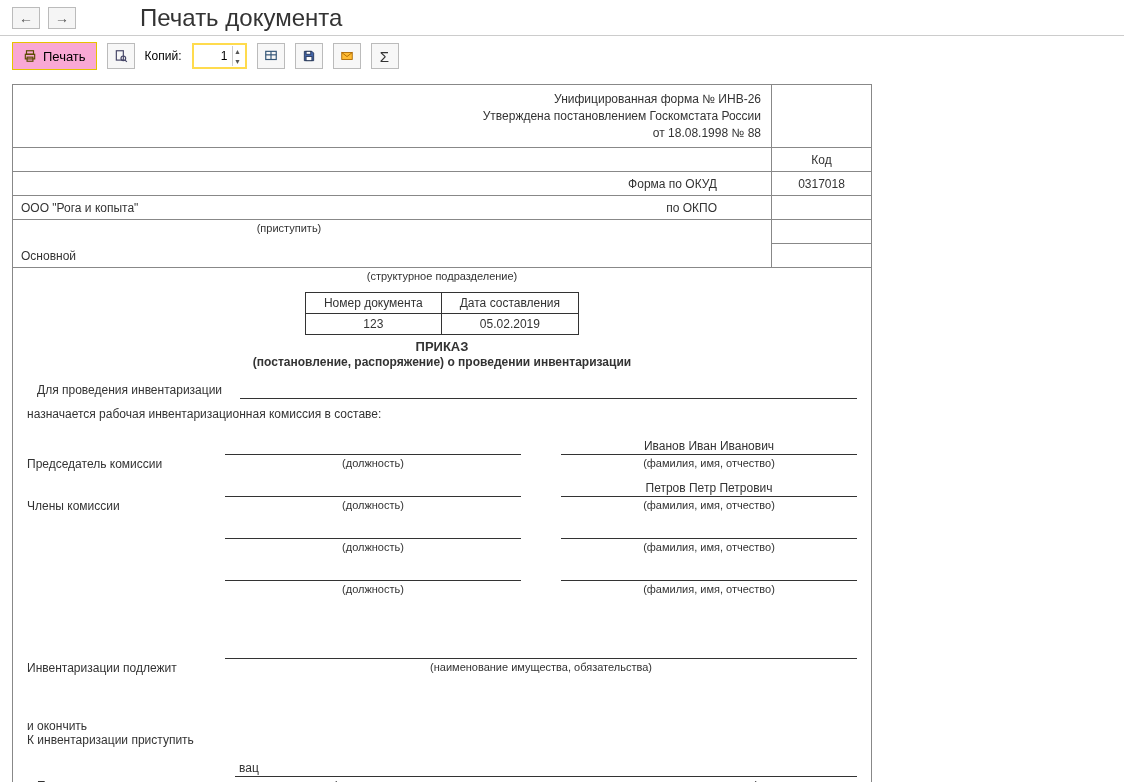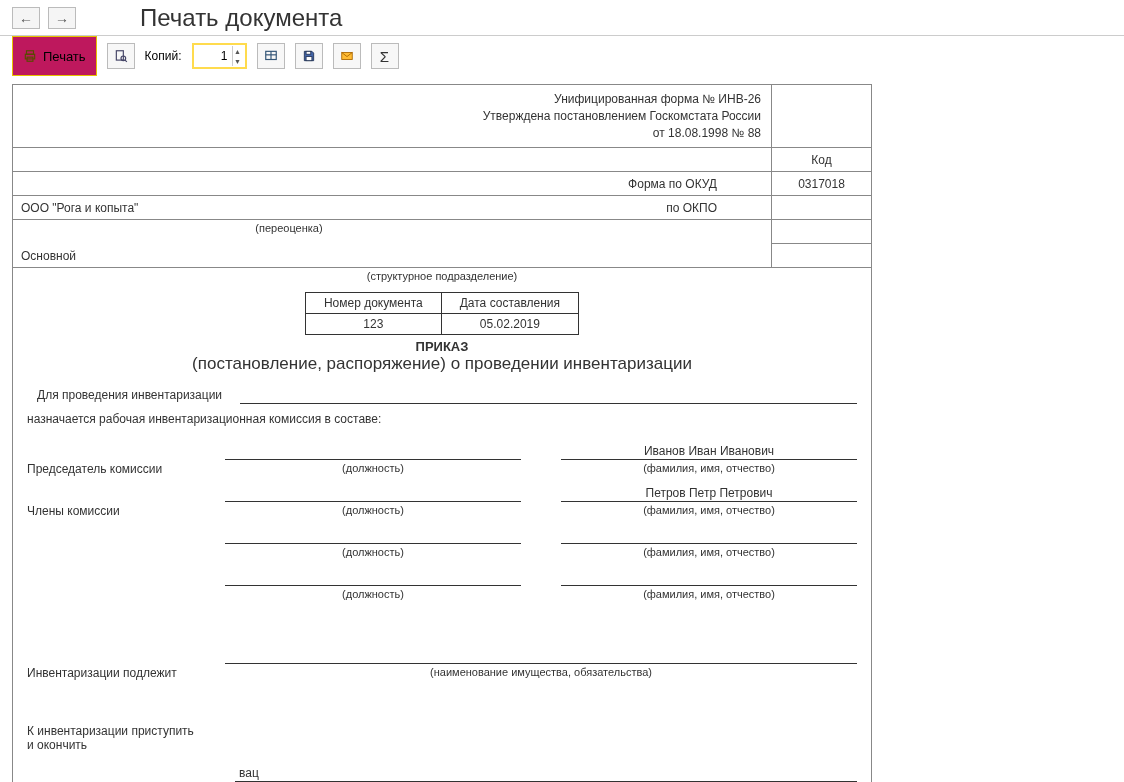--- a/index.html
+++ b/index.html
@@ -37,29 +37,29 @@
     font-weight: normal;
   }
   .toolbar {
     display: flex;
     align-items: center;
     padding: 6px 12px;
     gap: 10px;
     height: 40px;
   }
   .print-btn {
-    background: #be185d;
+    background: #f9a8d4;
     border: 1px solid #e6c200;
     padding: 4px 10px;
     display: flex;
     align-items: center;
     gap: 6px;
     cursor: pointer;
     font-size: 13px;
-    height: 40px;
+    height: 28px;
   }
   .print-btn svg { width: 14px; height: 14px; }
   .tbtn {
     width: 28px;
     height: 26px;
     border: 1px solid #bbb;
     background: #f7f7f7;
     display: flex;
     align-items: center;
     justify-content: center;
@@ -170,22 +170,22 @@
     font-weight: normal;
     font-size: 12px;
   }
   .order-title {
     text-align: center;
     font-weight: bold;
     font-size: 13px;
     margin: 2px 0 14px;
   }
   .order-sub {
-    font-weight: normal;
-    font-size: 17px;
+    font-weight: bold;
+    font-size: 12px;
     text-align: right;
   }
   .body-pad { padding: 0 14px 20px; }
   .line-row {
     display: flex;
     align-items: flex-end;
     margin-top: 10px;
     gap: 18px;
   }
   .lbl { white-space: nowrap; padding-bottom: 2px; min-width: 100px; }
@@ -305,21 +305,21 @@
     </div>
 
     <div class="form-row">
       <div class="form-left">ООО "Рога и копыта"</div>
       <div class="form-label-right">по ОКПО</div>
       <div class="form-code"></div>
     </div>
 
     <div class="form-row" style="border-bottom:none;">
       <div class="form-left" style="flex-direction:column;align-items:stretch;padding:0;">
-        <div class="subcaption">(переоценка)</div>
+        <div class="subcaption">(приступить)</div>
       </div>
       <div class="form-label-right"></div>
       <div class="form-code" style="border-top:none;border-bottom:1px solid #888;"></div>
     </div>
 
     <div class="form-row">
       <div class="form-left">Основной</div>
       <div class="form-label-right"></div>
       <div class="form-code" style="border-bottom:none;"></div>
     </div>
@@ -416,22 +416,22 @@
         <div class="lbl" style="min-width:180px;">Инвентаризации подлежит</div>
         <div class="field-col" style="flex:1;">
           <div class="uline"></div>
           <div class="subcaption">(наименование имущества, обязательства)</div>
         </div>
       </div>
 
       <div class="empty-blk"></div>
 
       <div class="para">
+        <div>и окончить</div>
         <div>К инвентаризации приступить</div>
-        <div>и окончить</div>
       </div>
 
       <div class="line-row" style="margin-top:14px;">
         <div class="lbl indent" style="min-width:190px;">Причина инвентаризации</div>
         <div class="field-col" style="flex:1;">
           <div class="uline" style="text-align:left;padding-left:4px;">вац</div>
           <div class="subcaption">(контрольная проверка, смена материально ответственных лиц, переоценка и т.д.)</div>
         </div>
       </div>
 

